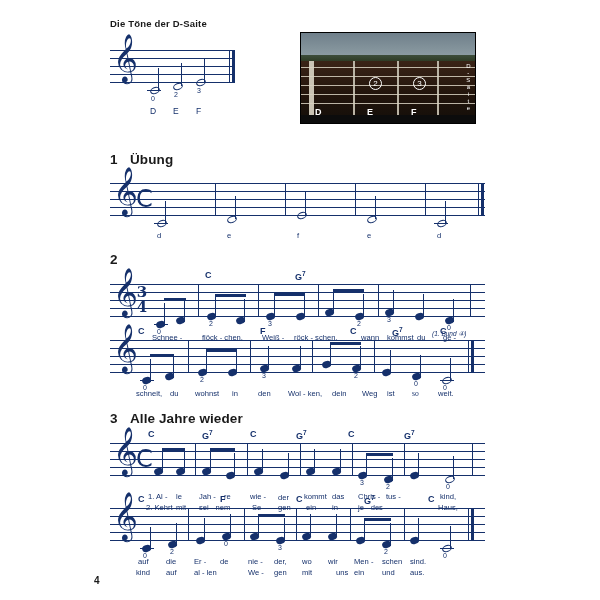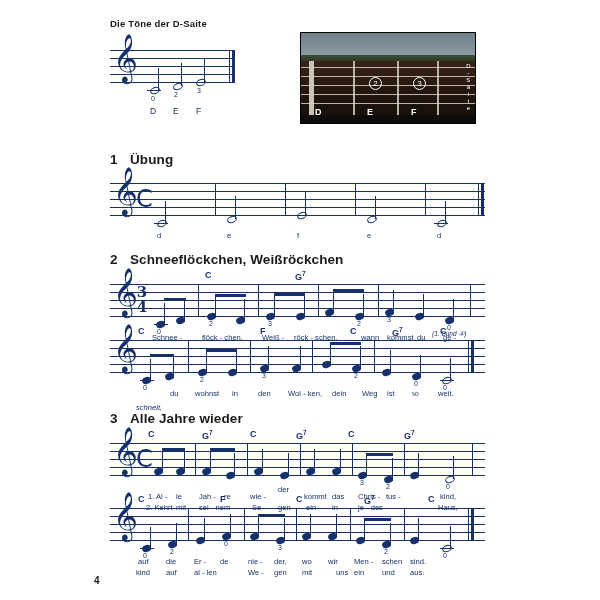--- a/index.html
+++ b/index.html
@@ -365,21 +365,20 @@
     <div class="endbar-thick" style="left:371px;"></div>
 
     <div class="lyric" style="left:47px; top:48px;">d</div>
     <div class="lyric" style="left:117px; top:48px;">e</div>
     <div class="lyric" style="left:187px; top:48px;">f</div>
     <div class="lyric" style="left:257px; top:48px;">e</div>
     <div class="lyric" style="left:327px; top:48px;">d</div>
   </div>
 
   <div class="song-num" style="left:110px; top:252px;">2</div>
-  <div class="song-title" style="left:130px; top:252px;">Schneeflöckchen, Weißröckchen</div>
 
   <div class="system" style="left:110px; top:284px; width:375px; height:34px;">
     <div class="staff">
       <div class="line"></div>
       <div class="line"></div>
       <div class="line"></div>
       <div class="line"></div>
       <div class="line"></div>
     </div>
     <div class="clef">𝄞</div>
@@ -500,21 +499,21 @@
     <div class="endbar-thin" style="left:358px;"></div>
     <div class="endbar-thick" style="left:361px;"></div>
 
     <div class="fingering" style="left:33px; top:44px;">0</div>
     <div class="fingering" style="left:90px; top:36px;">2</div>
     <div class="fingering" style="left:152px; top:32px;">3</div>
     <div class="fingering" style="left:244px; top:32px;">2</div>
     <div class="fingering" style="left:304px; top:40px;">0</div>
     <div class="fingering" style="left:333px; top:44px;">0</div>
 
-    <div class="lyric" style="left:26px; top:63px;font-style:italic;">schneit,</div>
+    <div class="lyric" style="left:26px; top:49px;">schneit,</div>
     <div class="lyric" style="left:60px; top:49px;">du</div>
     <div class="lyric" style="left:85px; top:49px;">wohnst</div>
     <div class="lyric" style="left:122px; top:49px;">in</div>
     <div class="lyric" style="left:148px; top:49px;">den</div>
     <div class="lyric" style="left:178px; top:49px;">Wol - ken,</div>
     <div class="lyric" style="left:222px; top:49px;">dein</div>
     <div class="lyric" style="left:252px; top:49px;">Weg</div>
     <div class="lyric" style="left:277px; top:49px;">ist</div>
     <div class="lyric" style="left:302px; top:49px;font-family:Liberation Serif, serif;">so</div>
     <div class="lyric" style="left:328px; top:49px;">weit.</div>
@@ -585,21 +584,21 @@
 
     <div class="fingering" style="left:250px; top:36px;">3</div>
     <div class="fingering" style="left:276px; top:40px;">2</div>
     <div class="fingering" style="left:336px; top:40px;">0</div>
 
     <div class="lyric" style="left:38px; top:49px;">1. Al -</div>
     <div class="lyric" style="left:66px; top:49px;">le</div>
     <div class="lyric" style="left:89px; top:49px;">Jah -</div>
     <div class="lyric" style="left:114px; top:49px;">re</div>
     <div class="lyric" style="left:140px; top:49px;">wie -</div>
-    <div class="lyric" style="left:168px; top:42px;">der</div>
+    <div class="lyric" style="left:168px; top:50px;">der</div>
     <div class="lyric" style="left:194px; top:49px;">kommt</div>
     <div class="lyric" style="left:222px; top:49px;">das</div>
     <div class="lyric" style="left:248px; top:49px;">Chris -</div>
     <div class="lyric" style="left:276px; top:49px;">tus -</div>
     <div class="lyric" style="left:330px; top:49px;">kind,</div>
 
     <div class="lyric" style="left:36px; top:60px;">2. Kehrt</div>
     <div class="lyric" style="left:66px; top:60px;">mit</div>
     <div class="lyric" style="left:89px; top:60px;">sei - nem</div>
     <div class="lyric" style="left:142px; top:60px;">Se -</div>

